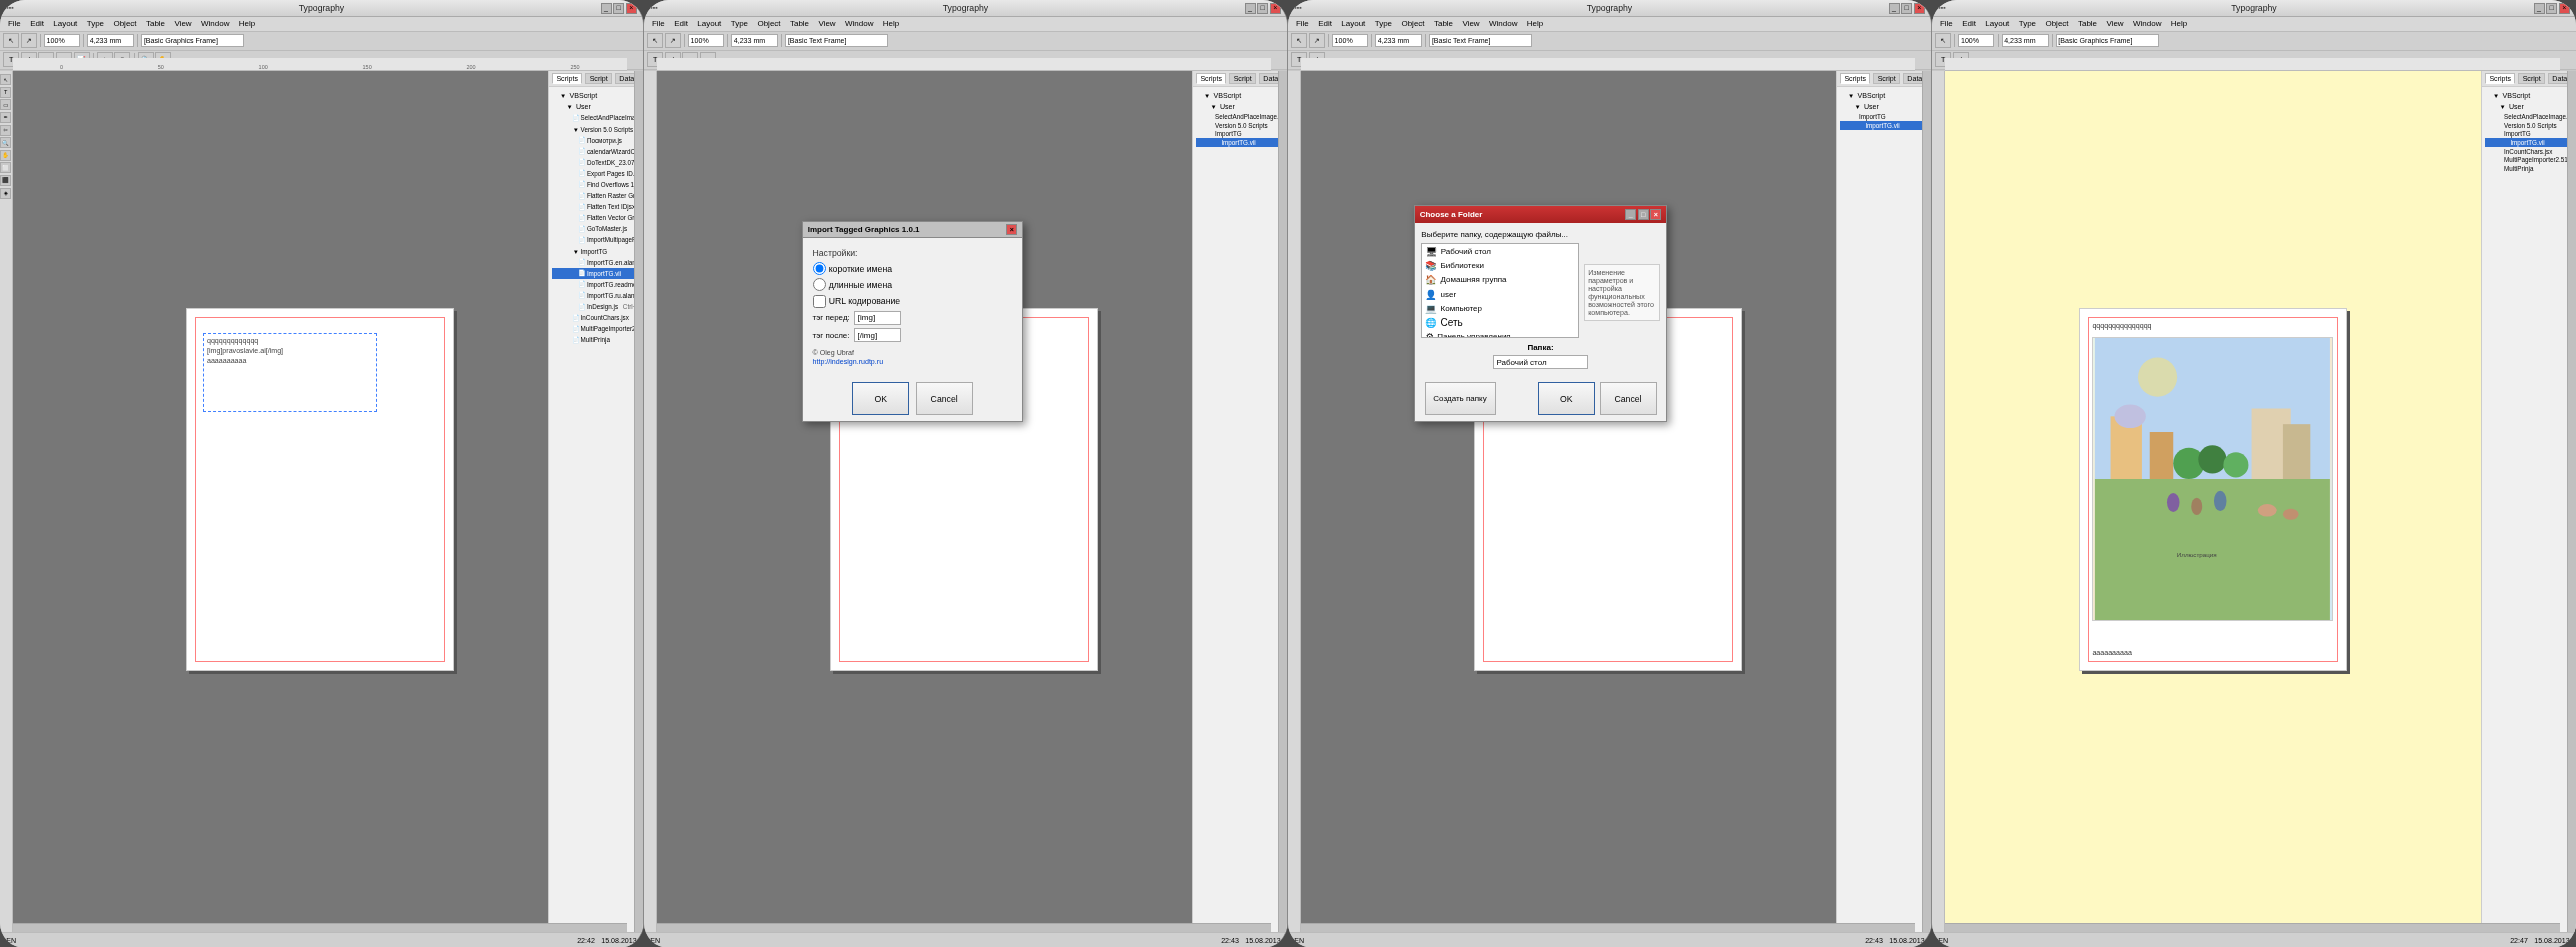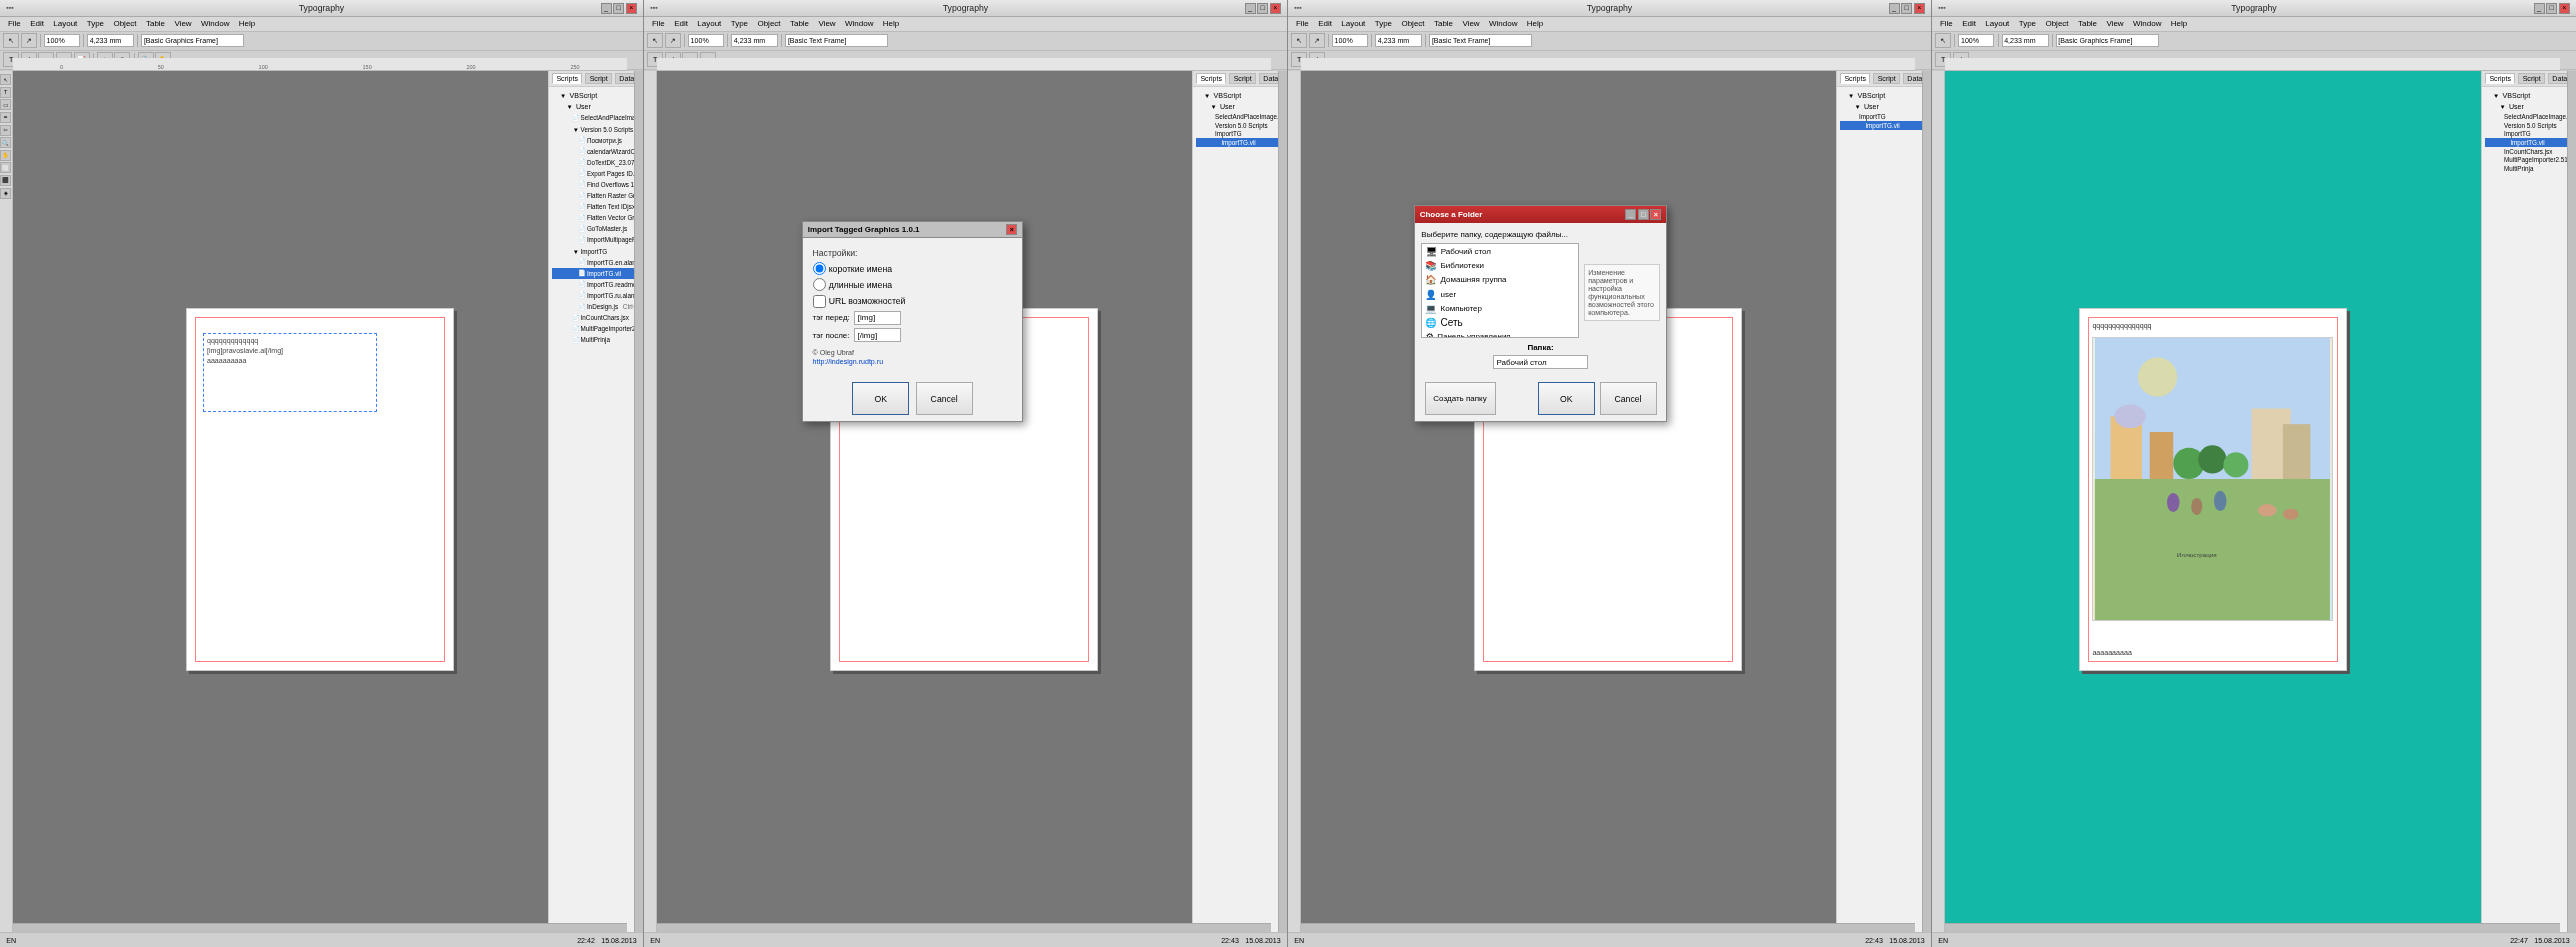--- a/index.html
+++ b/index.html
@@ -16,20 +16,21 @@
 
     
     .panel {
       width: 644px;
       height: 948px;
       background: #c8c8c8;
       border-right: 0.8px solid #888;
       position: relative;
       overflow: hidden;
       flex-shrink: 0;
+      border-radius: 25px;
     }
 
     
     .title-bar {
       height: 17.4px;
       background: linear-gradient(to bottom, #e8e8e8, #d0d0d0);
       border-bottom: 0.8px solid #aaa;
       display: flex;
       align-items: center;
       padding: 0 6.3px;
@@ -812,21 +813,21 @@
         <div class="dlg-radio">
           <input type="radio" name="naming2" checked="" style="">
           <label>короткие имена</label>
         </div>
         <div class="dlg-radio">
           <input type="radio" name="naming2" style="">
           <label>длинные имена</label>
         </div>
         <div class="dlg-checkbox">
           <input type="checkbox" style="">
-          <label>URL возможностей</label>
+          <label>URL кодирование</label>
         </div>
 
         <div style="display:flex;align-items:center;margin-bottom:3.2px;gap:4.7px;">
           <span style="font-size:8px;">тэг перед:</span>
           <input class="dlg-input" style="width: 47px;" value="[img]">
         </div>
         <div style="display:flex;align-items:center;margin-bottom:6.3px;gap:4.7px;">
           <span style="font-size:8px;">тэг после:</span>
           <input class="dlg-input" style="width: 47px;" value="[/img]">
         </div>
@@ -1051,21 +1052,21 @@
   </div>
 
   <div style="height:19px;background:#d0d0d0;border-bottom:0.8px solid #bbb;display:flex;align-items:center;padding:0 3.2px;gap:1.6px;">
     <div class="tool-btn">T</div>
     <div class="tool-btn">/</div>
   </div>
 
   <div style="position:absolute;top:58px;left:12.6px;right:16px;height:12.6px;background:#e5e5e5;border-bottom:0.8px solid #bbb;"></div>
   <div style="position:absolute;top:71px;left:0;width:12.6px;bottom:16px;background:#d8d8d8;border-right:0.8px solid #bbb;"></div>
 
-  <div class="canvas-area" style="position:absolute;top:71px;left:12.6px;right:95px;bottom:16px;background:#14b8a6;justify-content:center;">
+  <div class="canvas-area" style="position:absolute;top:71px;left:12.6px;right:95px;bottom:16px;background:#fef9c3;justify-content:center;">
     <div style="position:relative;width:268px;height:363px;margin-top:-24px;">
       <div style="position:absolute;top:3.2px;left:3.2px;width:268px;height:363px;background:#555;"></div>
       <div class="indesign-page" style="position:absolute;top:0;left:0;width:268px;height:363px;">
 
         <div class="pink-frame" style="top:8px;left:8px;right:8px;bottom:8px;"></div>
 
         <div style="position:absolute;top:12.6px;left:12.6px;font-size:7.1px;color:#333;">qqqqqqqqqqqqqqq</div>
 
         <div style="position:absolute;top:28px;left:12.6px;right:12.6px;height:284px;background:linear-gradient(135deg,#e8f4e8,#f4e8d0,#d0e8f4);border:0.8px solid #ccc;overflow:hidden;">
           

